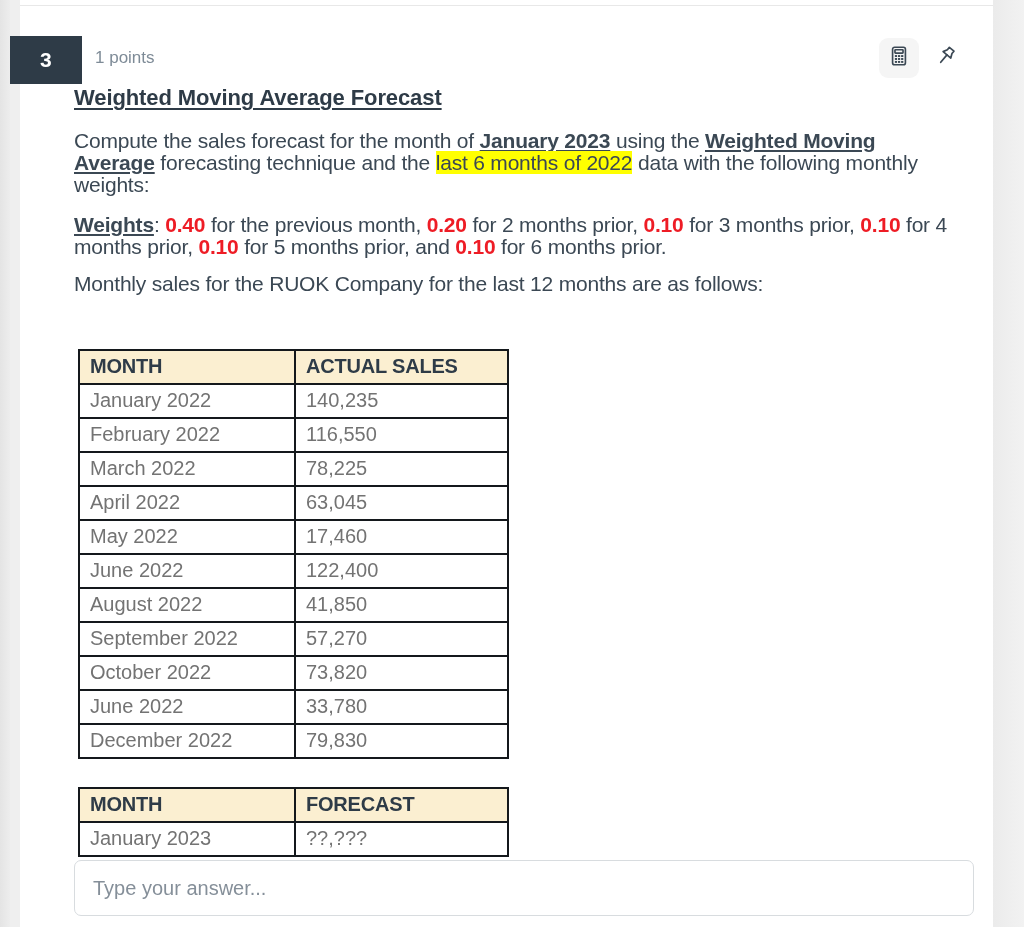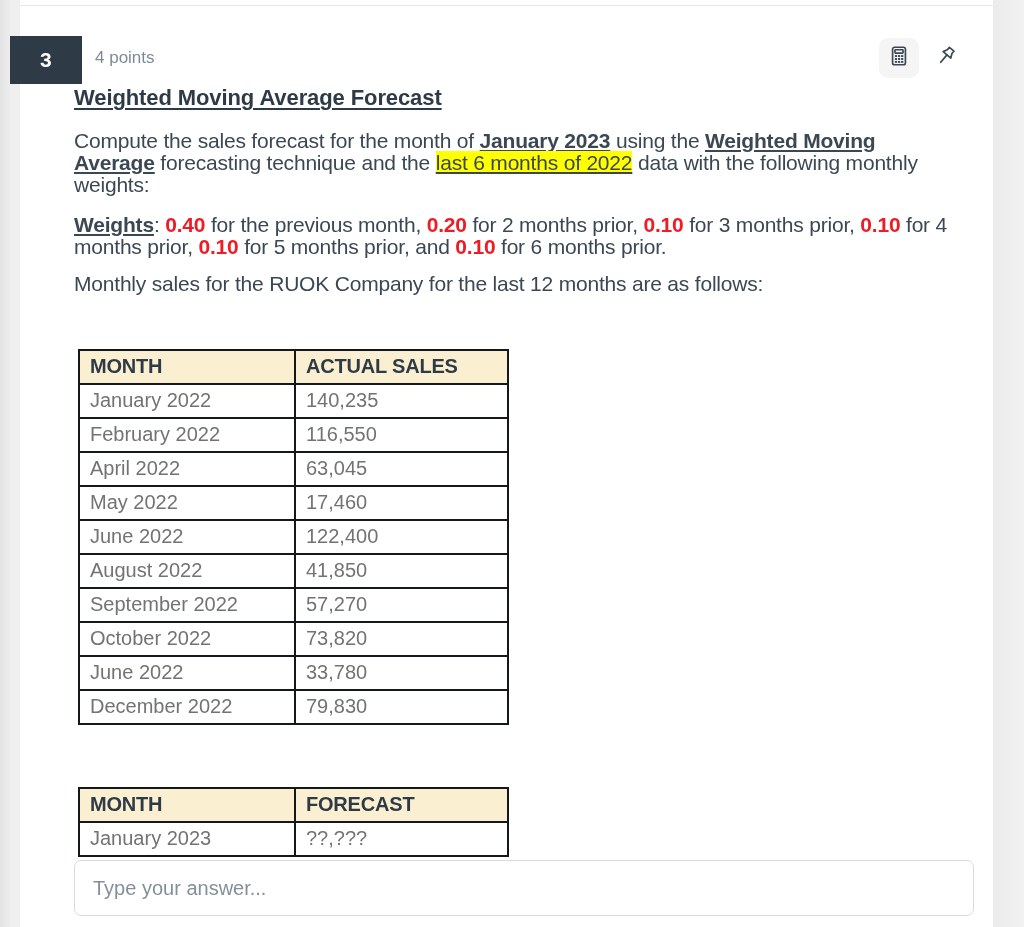--- a/index.html
+++ b/index.html
@@ -123,21 +123,20 @@
     line-height: 22px;
     color: #3b4854;
     margin: 0 0 18px 0;
     width: 880px;
     letter-spacing: -0.2px;
   }
   .para b { font-weight: bold; }
   .u { text-decoration: underline; text-underline-offset: 2px; }
   .hl {
     background: #ffff00;
-    text-decoration: underline;
     text-underline-offset: 2px;
   }
   .redw { color: #ee1c25; font-weight: bold; }
 
   .para-weights { margin-bottom: 14px; }
   .para-intro { margin-bottom: 12px; line-height: 24px; }
 
   
   table.dtable {
     border-collapse: collapse;
@@ -193,21 +192,21 @@
 
 <div id="page">
 
   <div class="left-gutter"></div>
   <div class="card"></div>
   <div class="top-divider"></div>
   <div class="right-gutter"></div>
 
   <div class="qheader">
     <div class="qnum-badge">3</div>
-    <div class="qpoints">4 points</div>
+    <div class="qpoints">1 points</div>
 
     <div class="header-icons">
       <div class="calc-btn">
         <span>
           <svg width="22" height="22" viewBox="0 0 24 24" fill="none" stroke="#3b4854" stroke-width="1.8">
             <rect x="5" y="2.5" width="14" height="19" rx="2.2"></rect>
             <rect x="7.6" y="5.2" width="8.8" height="3.6" rx="0.6"></rect>
             <rect x="7.5" y="11" width="2.4" height="2.1" fill="#3b4854" stroke="none"></rect>
             <rect x="10.9" y="11" width="2.4" height="2.1" fill="#3b4854" stroke="none"></rect>
             <rect x="14.3" y="11" width="2.4" height="2.1" fill="#3b4854" stroke="none"></rect>
@@ -253,20 +252,24 @@
     <tbody>
       <tr>
           <td class="col-month">January 2022</td>
           <td class="col-value">140,235</td>
         </tr>
       <tr>
           <td class="col-month">February 2022</td>
           <td class="col-value">116,550</td>
         </tr>
       <tr>
+          <td class="col-month">March 2022</td>
+          <td class="col-value">78,225</td>
+        </tr>
+      <tr>
           <td class="col-month">April 2022</td>
           <td class="col-value">63,045</td>
         </tr>
       <tr>
           <td class="col-month">May 2022</td>
           <td class="col-value">17,460</td>
         </tr>
       <tr>
           <td class="col-month">June 2022</td>
           <td class="col-value">122,400</td>

